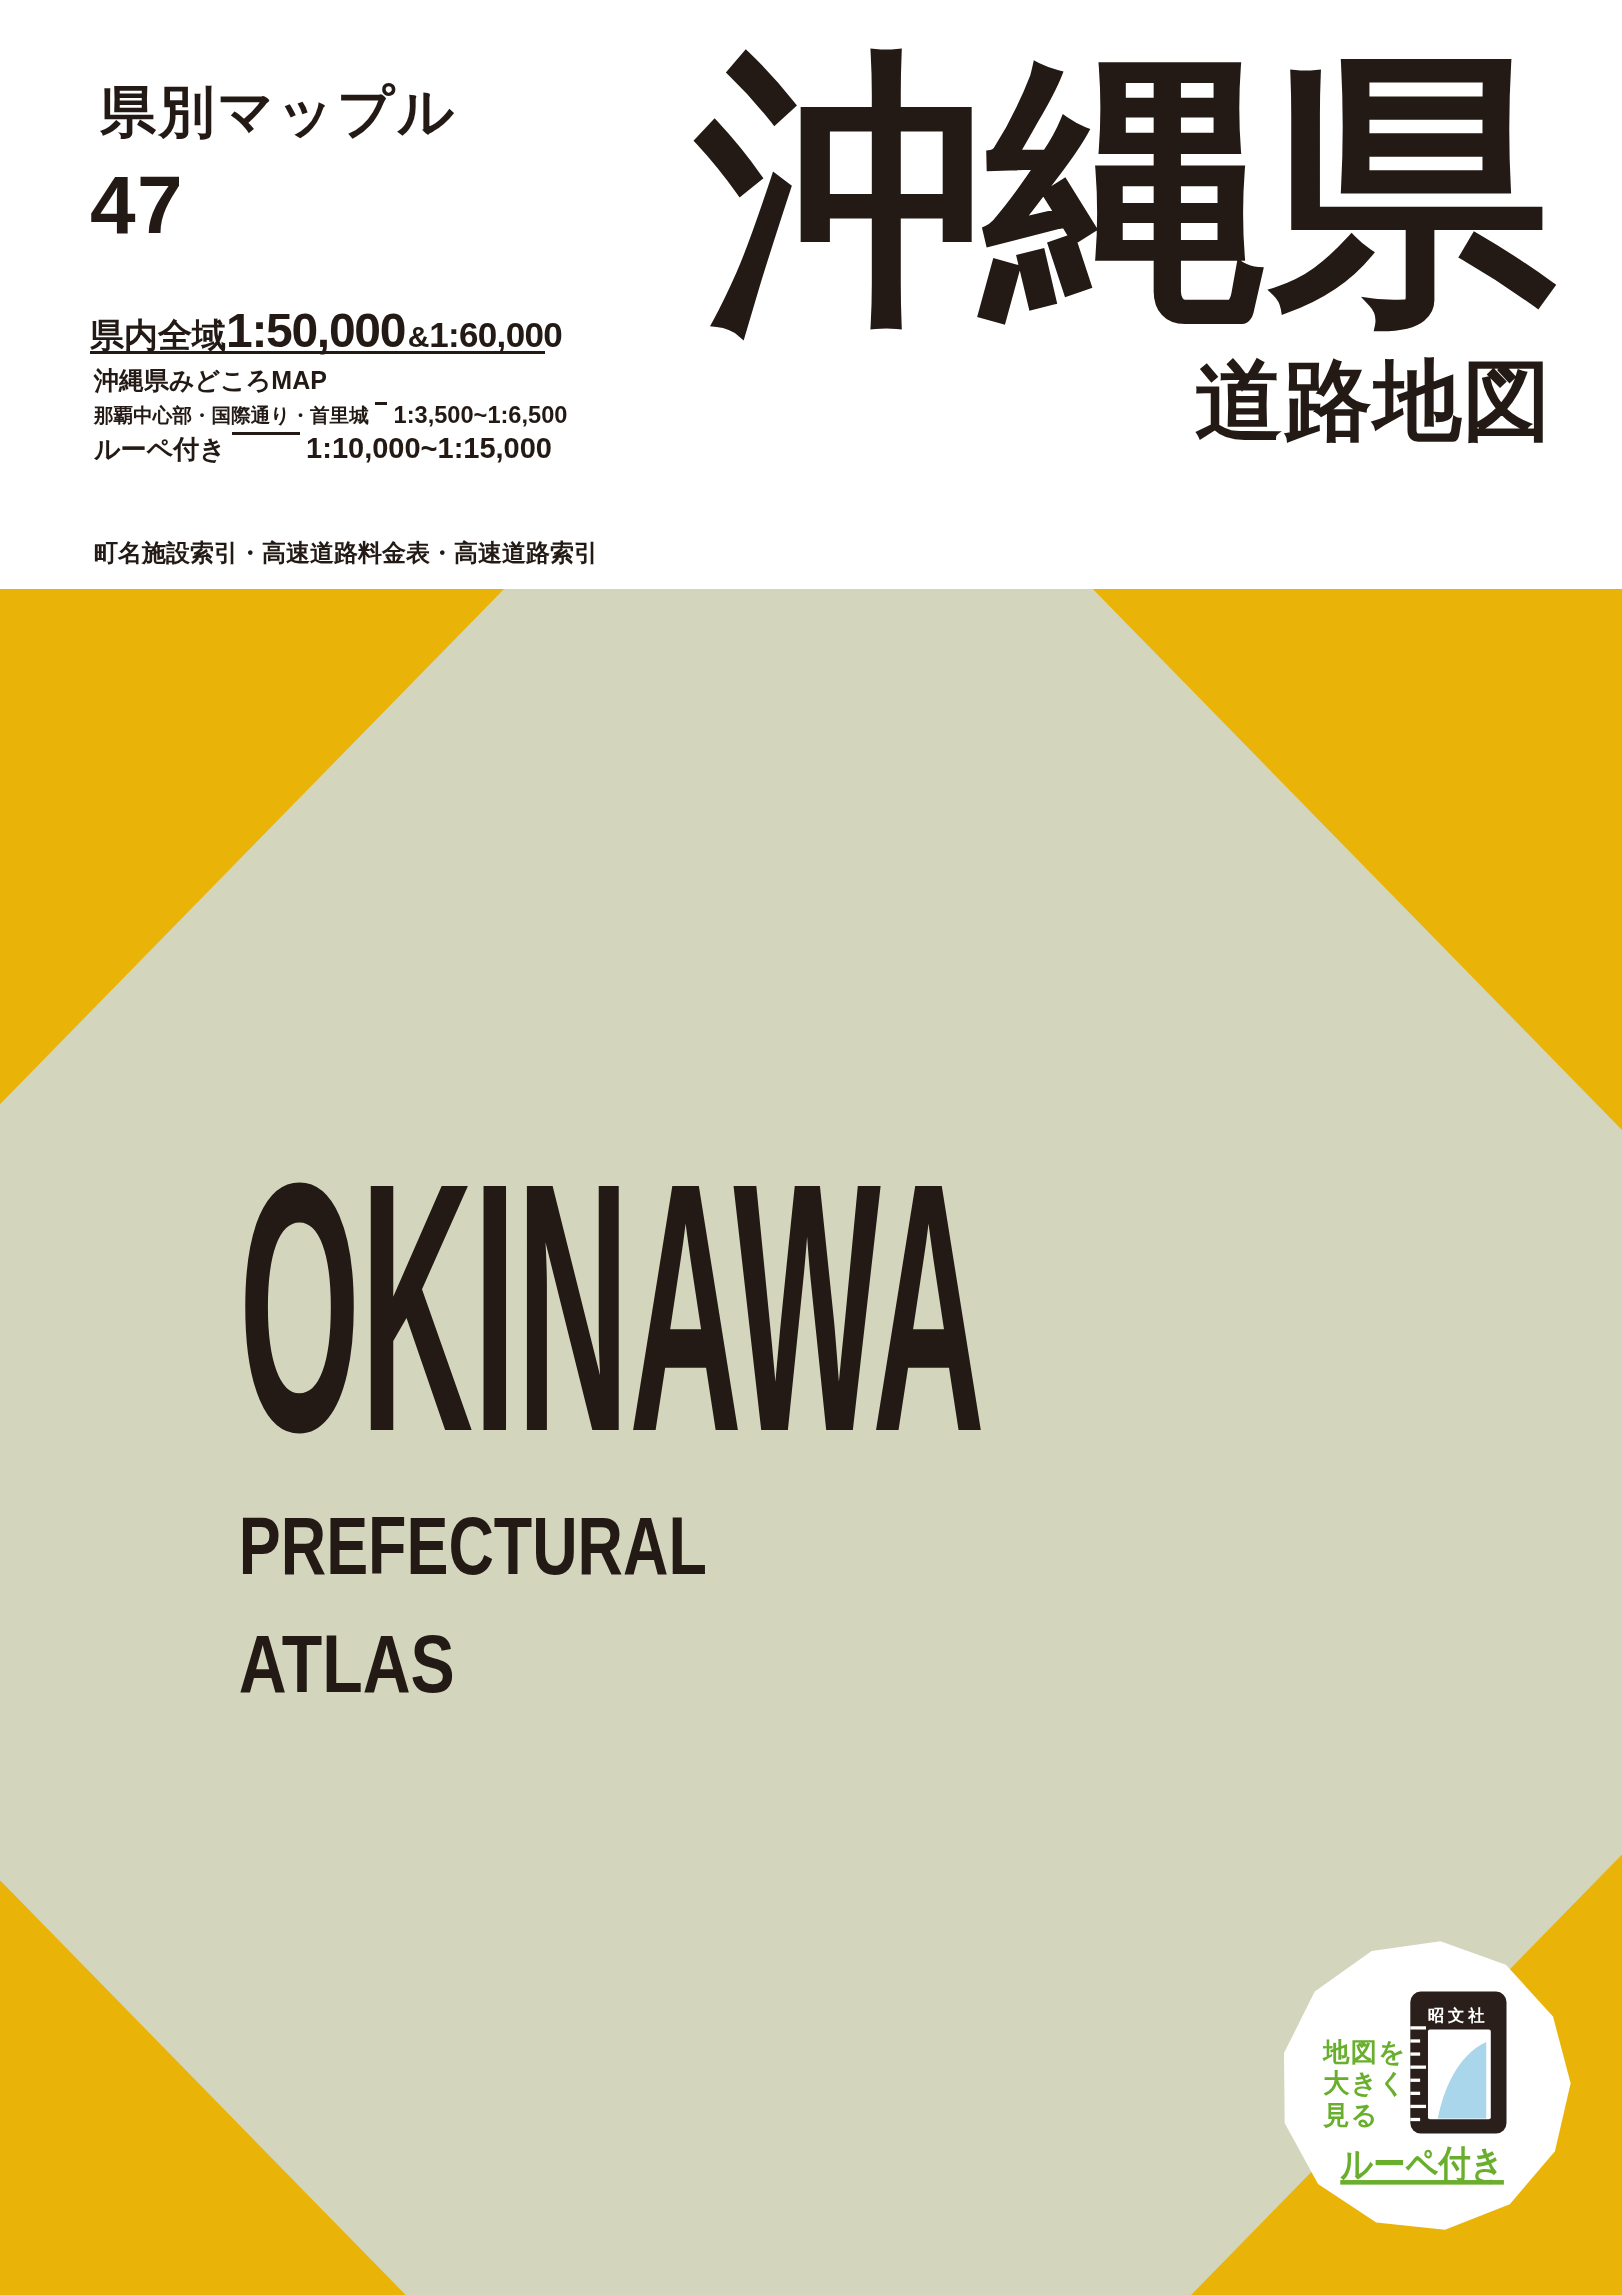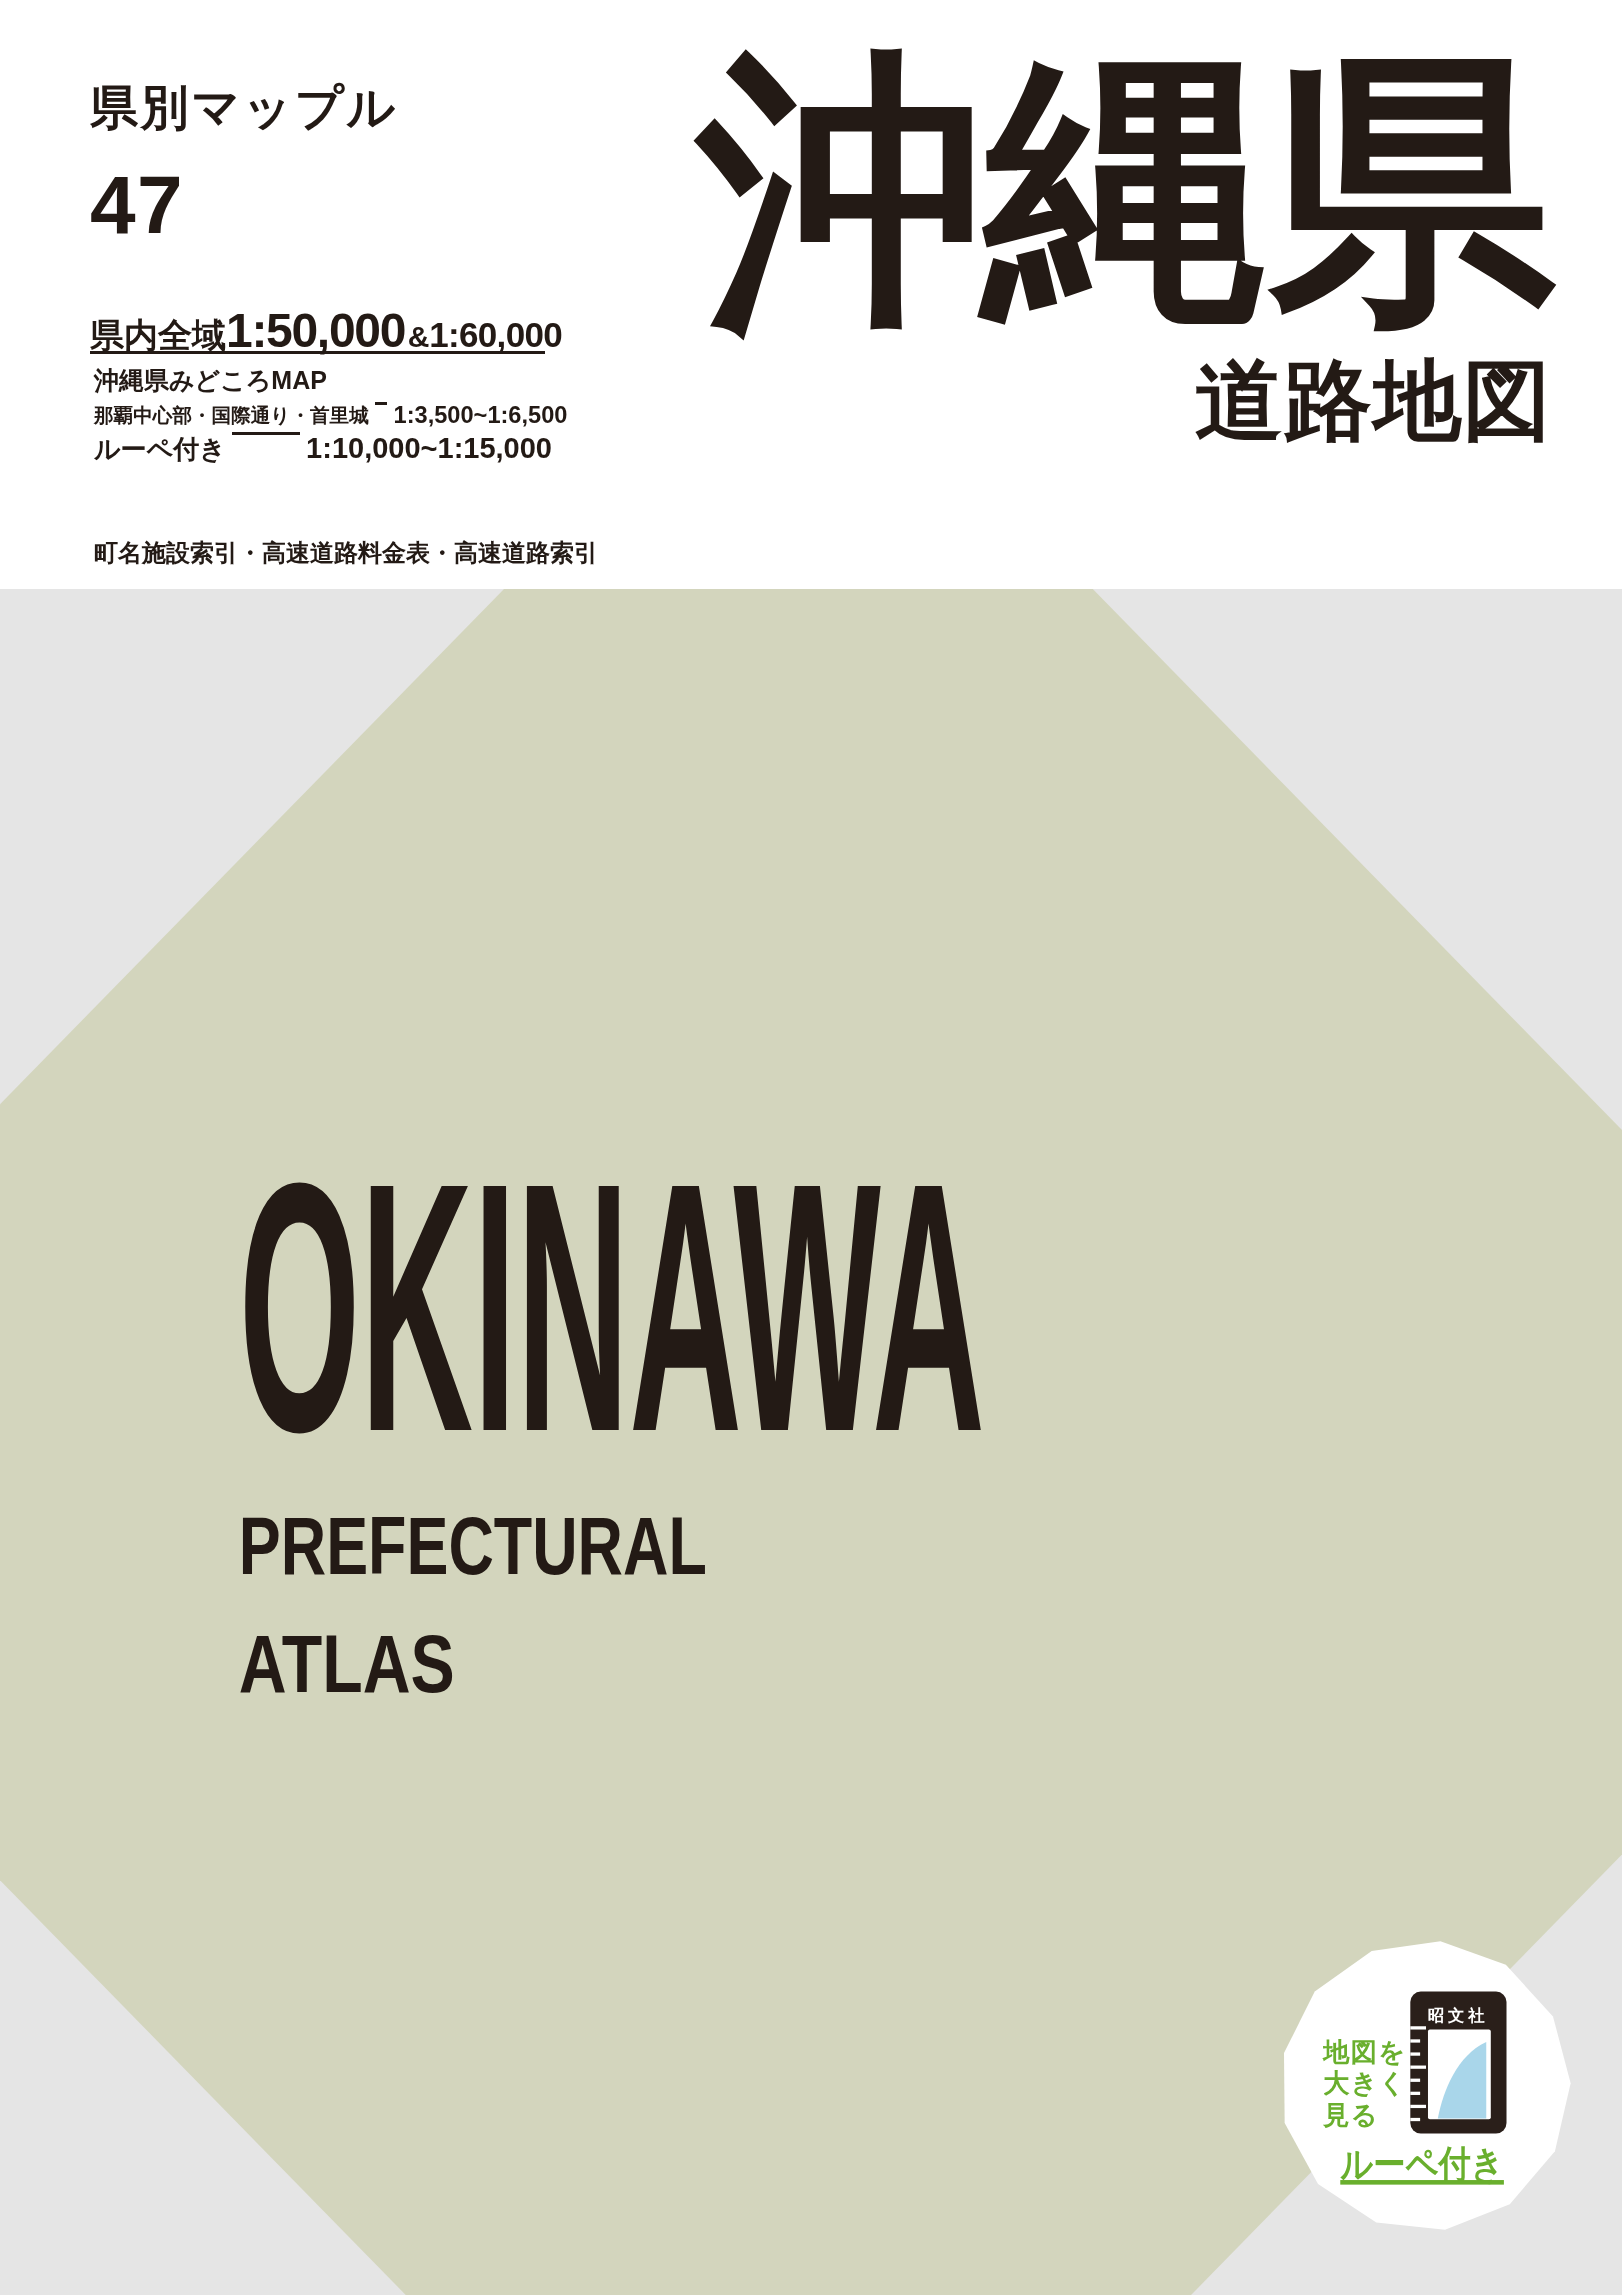--- a/index.html
+++ b/index.html
@@ -3,41 +3,41 @@
 <meta charset="utf-8">
 <style>
   html,body{margin:0;padding:0;background:#888;}
   .page{
     position:relative;width:1623px;height:2295px;background:#ffffff;overflow:hidden;
     font-family:"Liberation Sans", sans-serif;color:#231a15;
   }
   .abs{position:absolute;}
   
   .header{position:absolute;left:0;top:0;width:1623px;height:589px;background:#ffffff;}
-  .series-title{left:90px;top:84px;font-size:48px;line-height:1;font-weight:900;letter-spacing:2.6px;}
+  .series-title{left:100px;top:84px;font-size:56px;line-height:1;font-weight:900;letter-spacing:2.6px;}
   .series-number{left:90px;top:164px;font-size:82px;line-height:1;font-weight:900;letter-spacing:1.3px;}
   .coverage{left:90px;top:296px;width:458px;display:flex;align-items:baseline;white-space:nowrap;font-weight:900;}
   .coverage .c-label{font-size:34px;}
   .coverage .c-big{font-size:48px;letter-spacing:-1.3px;}
   .coverage .c-amp{font-size:30px;margin-left:2.6px;}
   .coverage .c-small{font-size:35px;letter-spacing:-0.7px;margin-top:19px;}
   .coverage-underline{left:90px;top:351px;width:455px;height:3.3px;background:#231a15;}
   .feature{left:94px;width:458px;display:flex;align-items:flex-start;white-space:nowrap;font-weight:700;}
   .feature .dash{flex:1;height:2.6px;background:#231a15;margin:0 6.5px;min-width:11.8px;}
   .feature .val{font-weight:700;}
   .f0{top:364px;font-size:25px;}
   .f1{top:402px;} .f1 .lbl{font-size:19.6px;} .f1 .val{font-size:23.6px;}
   .f2{top:432px;} .f2 .lbl{font-size:26px;} .f2 .val{font-size:29px;}
   .f3{top:466px;} .f3 .lbl{font-size:26px;} .f3 .val{font-size:29px;}
   .f4{top:501px;} .f4 .lbl{font-size:21px;} .f4 .val{font-size:29px;}
   .f5{top:537px;font-size:24px;}
   .map-title{right:71px;top:46px;font-size:288px;line-height:1;font-weight:900;letter-spacing:-3.9px;text-align:right;}
   .map-subtitle{right:71px;top:357px;font-size:88px;line-height:1;font-weight:900;letter-spacing:1.3px;text-align:right;}
   
-  .cover-art{position:absolute;left:0;top:589px;width:1623px;height:1707px;background:#e5e5e5;}
+  .cover-art{position:absolute;left:0;top:589px;width:1623px;height:1707px;background:#eab308;}
   .cover-art svg{display:block;width:1623px;height:1707px;}
   .ticks rect{fill:#ffffff;}
 </style>
 </head>
 <body>
 
 <div class="page">
 
   <div class="header">
 

